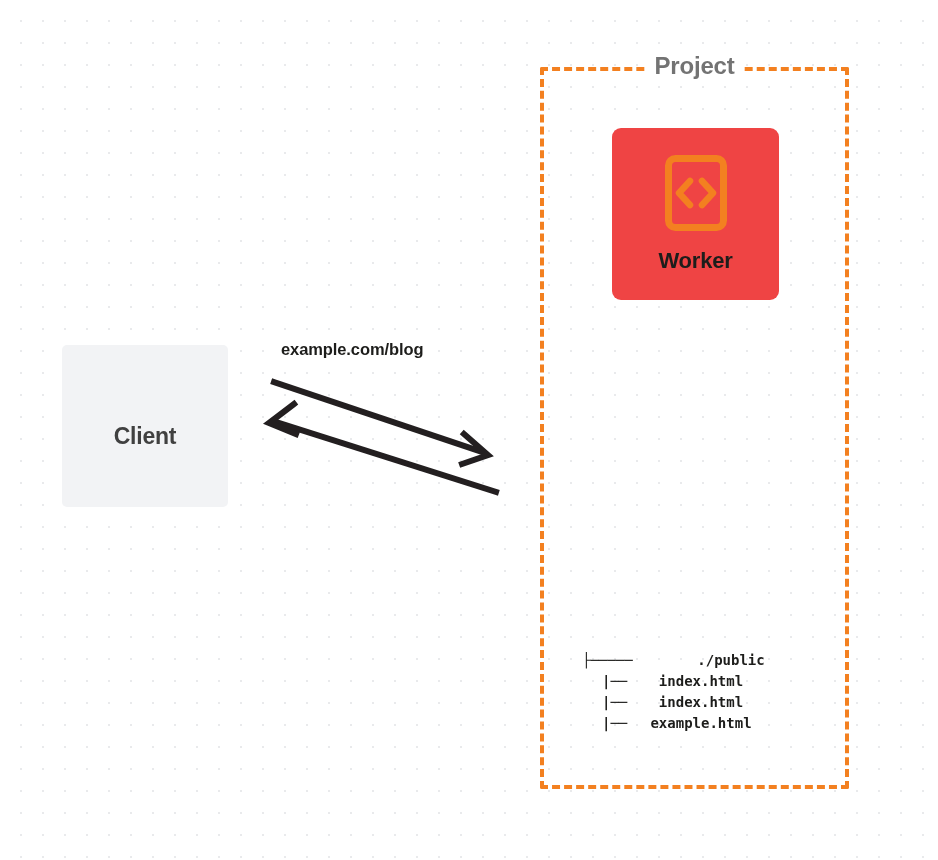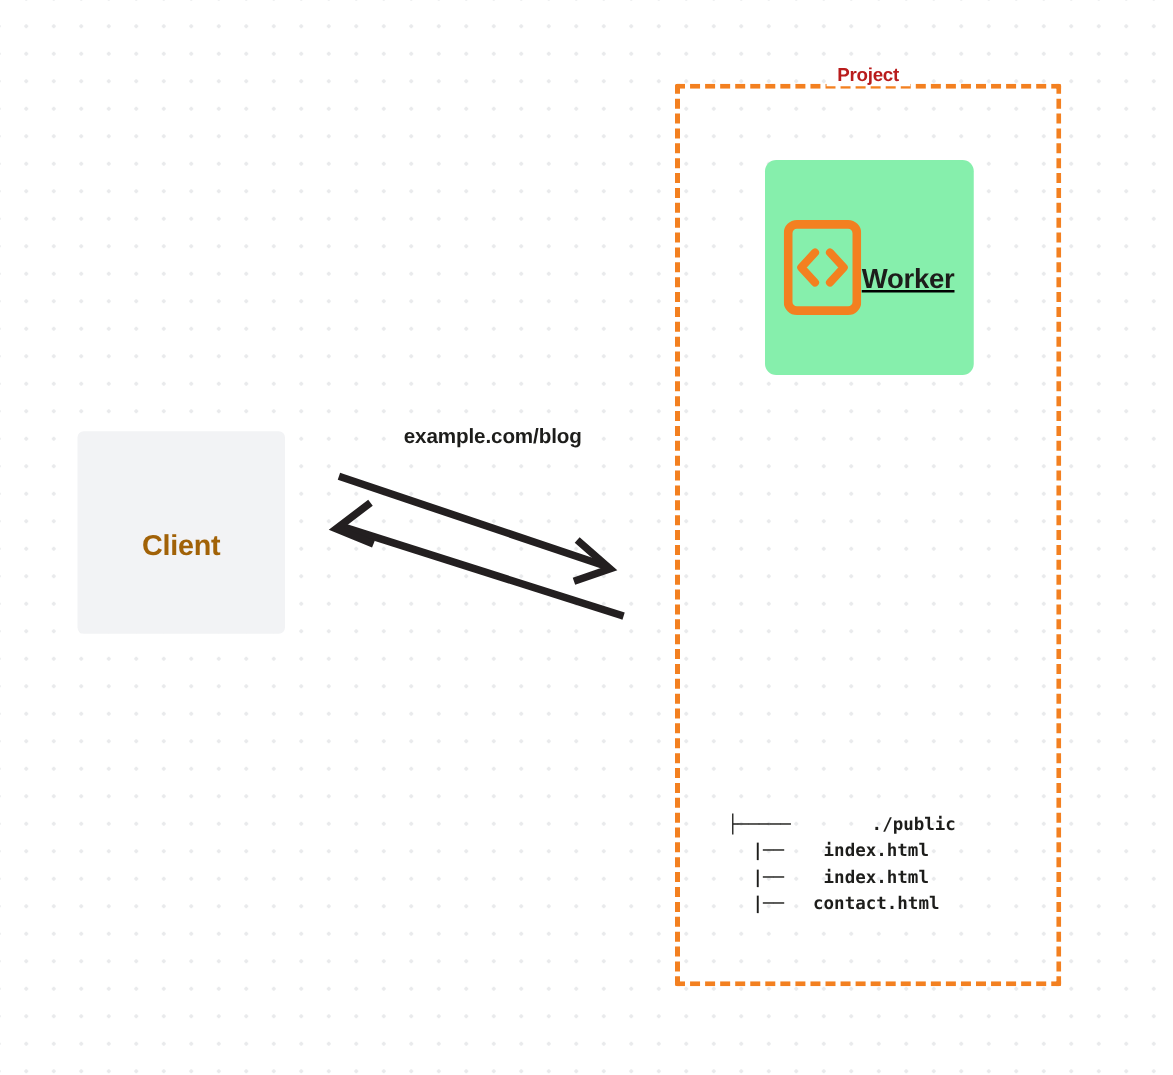--- a/index.html
+++ b/index.html
@@ -33,21 +33,21 @@
     height: 162px;
     background: #f2f3f5;
     border-radius: 5px;
     display: flex;
     align-items: center;
     justify-content: center;
   }
   .client-label {
     font-size: 23px;
     font-weight: 700;
-    color: #a16207;
+    color: #404040;
     letter-spacing: -0.2px;
     margin-top: 20px;
   }
 
   
   .arrows-svg {
     position: absolute;
     left: 250px;
     top: 360px;
     width: 270px;
@@ -70,21 +70,20 @@
 
   .request-label {
     position: absolute;
     left: 281px;
     top: 340px;
     font-size: 16.5px;
     font-weight: 700;
     color: #1d1d1b;
     white-space: nowrap;
     letter-spacing: -0.1px;
-    margin-left: 42px;
   }
 
   
   .project-container {
     position: absolute;
     left: 540px;
     top: 67px;
     width: 309px;
     height: 722px;
   }
@@ -94,38 +93,37 @@
     border: 4px dashed #f38020;
     border-radius: 2px;
   }
   .project-title {
     position: absolute;
     top: -15px;
     left: 50%;
     transform: translateX(-50%);
     background: #ffffff;
     padding: 0 9px;
-    font-size: 15px;
-    font-weight: 700;
-    color: #b91c1c;
+    font-size: 24px;
+    font-weight: 700;
+    color: #737373;
     white-space: nowrap;
     letter-spacing: -0.2px;
   }
 
   
   .service-card {
     position: absolute;
     width: 167px;
-    background: #86efac;
+    background: #ef4444;
     border-radius: 9px;
     display: flex;
-    flex-direction: row;
+    flex-direction: column;
     align-items: center;
     justify-content: center;
-    text-decoration: underline;
   }
   .card-worker {
     left: 72px;
     top: 61px;
     height: 172px;
   }
   .card-assets {
     left: 69px;
     top: 415px;
     height: 168px;
@@ -219,18 +217,18 @@
       <div class="tree-row">
         <span class="tree-glyph" style="left:20px">|──</span>
         <span class="tree-name">index.html</span>
       </div>
       <div class="tree-row">
         <span class="tree-glyph" style="left:20px">|──</span>
         <span class="tree-name">index.html</span>
       </div>
       <div class="tree-row">
         <span class="tree-glyph" style="left:20px">|──</span>
-        <span class="tree-name">contact.html</span>
+        <span class="tree-name">example.html</span>
       </div>
     </div>
 
   </div>
 </div>
 
 </body></html>

